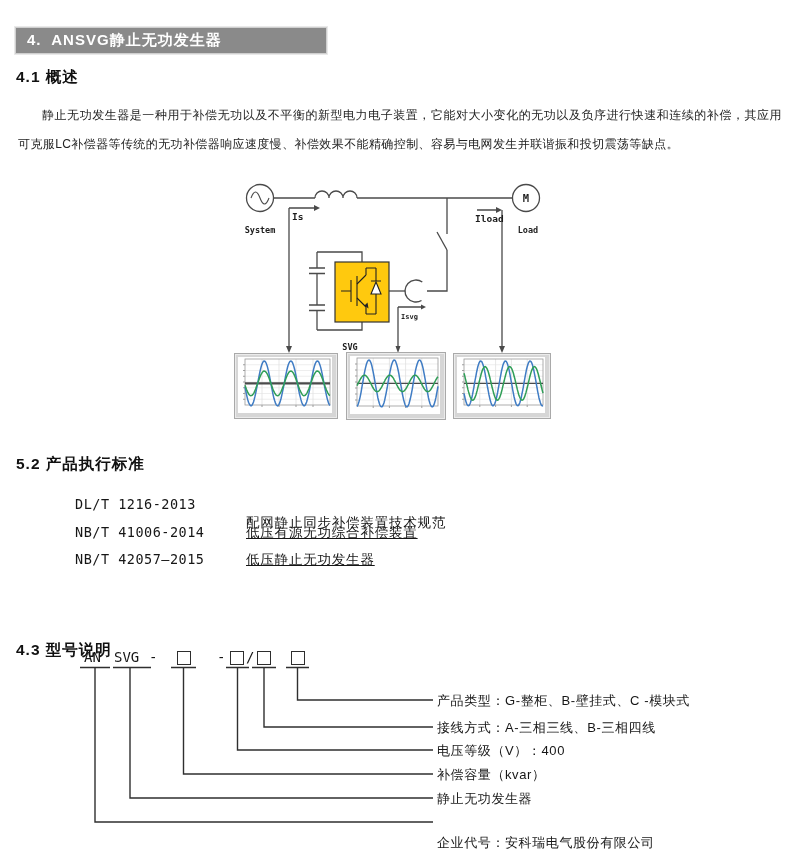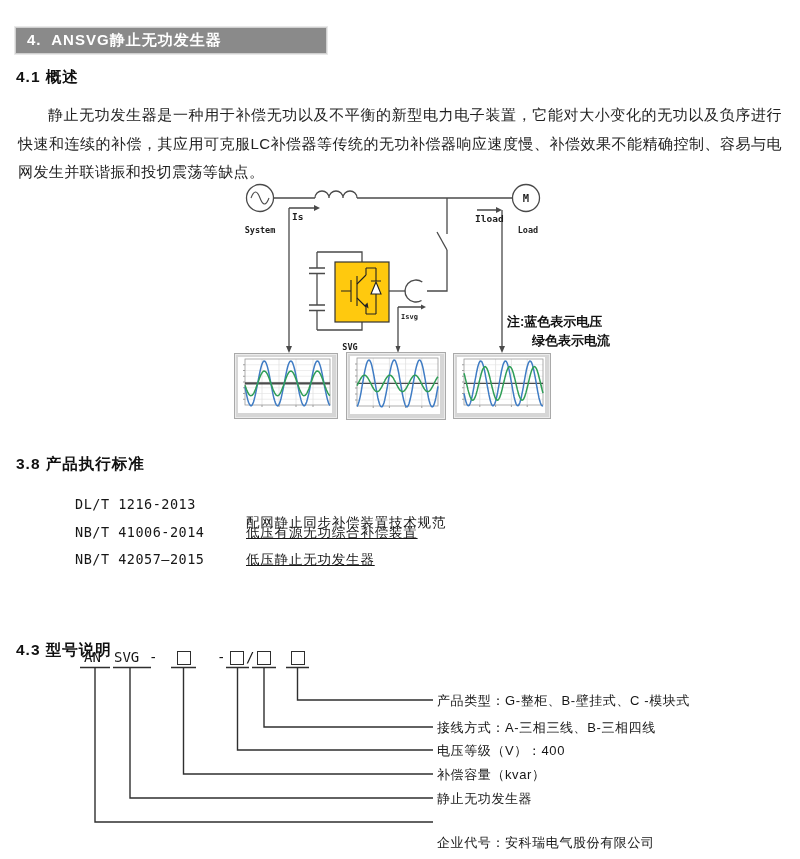--- a/index.html
+++ b/index.html
@@ -5,21 +5,21 @@
   html,body{margin:0;padding:0;background:#fff;}
   #page{position:relative;width:788px;height:859px;background:#ffffff;overflow:hidden;
         font-family:"Liberation Sans","DejaVu Sans",sans-serif;color:#1c1c1c;border-radius:7px;}
   .abs{position:absolute;}
   .header-bar{left:15px;top:27px;width:310px;height:25px;background:#8a8a8a;
               border:1px solid #cfcfcf;box-shadow:0 0 0 1px #e9e9e9;
               display:flex;align-items:center;}
   .header-bar span{color:#ffffff;font-weight:bold;font-size:15px;padding-left:11px;
                    white-space:pre;letter-spacing:1px;}
   .h2{font-size:15.5px;font-weight:bold;color:#111;letter-spacing:1px;}
-  .para{left:18px;top:101px;width:764px;font-size:15px;line-height:28.5px;
+  .para{left:18px;top:101px;width:764px;font-size:12px;line-height:28.5px;
         text-align:justify;text-indent:2em;letter-spacing:0.4px;color:#222;}
   .mono{font-family:"DejaVu Sans Mono","Liberation Mono",monospace;}
   .note{left:507px;top:312px;font-size:13px;line-height:19px;color:#111;font-weight:600;}
   .note .l2{padding-left:25px;}
   .scope{position:absolute;background:#d6d6d6;border:1px solid #a9a9a9;
          box-shadow:inset 0 0 0 1px #ebebeb;padding:3px;box-sizing:border-box;}
   .scope svg{display:block;background:#ffffff;}
   .std-code{font-size:13.5px;letter-spacing:0.5px;color:#161616;}
   .std-desc{font-size:13.5px;letter-spacing:0.8px;color:#161616;}
   .model-text{font-size:14px;font-weight:normal;color:#161616;}
@@ -105,24 +105,20 @@
     </g>
     <text x="35" y="61" text-anchor="middle" font-size="8.5" font-weight="600">System</text>
     <text x="303" y="61" text-anchor="middle" font-size="8.5" font-weight="600">Load</text>
     <text x="301" y="30" text-anchor="middle" font-size="10.5" font-weight="600">M</text>
     <text x="67" y="48" font-size="9.5" font-weight="600">Is</text>
     <text x="250" y="50" font-size="9.5" font-weight="600">Iload</text>
     <text x="176" y="147" font-size="7" font-weight="600">Isvg</text>
     <text x="125" y="178" text-anchor="middle" font-size="8.5" font-weight="600">SVG</text>
   </svg>
 
-  <div class="abs note" style="left: 507px; top: 312px;">
-    <div>注:蓝色表示电压</div>
-    <div class="l2">绿色表示电流</div>
-  </div>
 
   <div class="scope" style="left:234px;top:353px;width:104px;height:66px">
       <svg width="94" height="56">
         <line x1="24" y1="2" x2="24" y2="48" stroke="#dcdcdc" stroke-width="0.7"></line>
         <line x1="24" y1="48" x2="24" y2="50" stroke="#777" stroke-width="0.7"></line>
         <line x1="41" y1="2" x2="41" y2="48" stroke="#dcdcdc" stroke-width="0.7"></line>
         <line x1="41" y1="48" x2="41" y2="50" stroke="#777" stroke-width="0.7"></line>
         <line x1="58" y1="2" x2="58" y2="48" stroke="#dcdcdc" stroke-width="0.7"></line>
         <line x1="58" y1="48" x2="58" y2="50" stroke="#777" stroke-width="0.7"></line>
         <line x1="75" y1="2" x2="75" y2="48" stroke="#dcdcdc" stroke-width="0.7"></line>
@@ -201,21 +197,21 @@
         <line x1="5" y1="36.5" x2="7" y2="36.5" stroke="#777" stroke-width="0.7"></line>
         <line x1="7" y1="42.25" x2="86" y2="42.25" stroke="#e2e2e2" stroke-width="0.6"></line>
         <line x1="5" y1="42.25" x2="7" y2="42.25" stroke="#777" stroke-width="0.7"></line>
         <rect x="7" y="2" width="79" height="46" fill="none" stroke="#9a9a9a" stroke-width="0.8"></rect>
         <line x1="7" y1="26.380000000000003" x2="86" y2="26.380000000000003" stroke="#4a4a4a" stroke-width="1.3"></line>
         <path d="M7.0 36.3L7.7 39.5L8.3 42.3L9.0 44.7L9.6 46.6L10.3 47.9L10.9 48.6L11.6 48.7L12.3 48.2L12.9 47.0L13.6 45.3L14.2 43.0L14.9 40.3L15.6 37.2L16.2 33.8L16.9 30.2L17.5 26.4L18.2 22.7L18.9 19.1L19.5 15.6L20.2 12.5L20.8 9.8L21.5 7.5L22.1 5.8L22.8 4.6L23.5 4.0L24.1 4.1L24.8 4.8L25.4 6.1L26.1 8.0L26.8 10.4L27.4 13.2L28.1 16.4L28.7 19.9L29.4 23.5L30.0 27.3L30.7 31.0L31.4 34.6L32.0 37.9L32.7 41.0L33.3 43.6L34.0 45.7L34.6 47.3L35.3 48.4L36.0 48.8L36.6 48.5L37.3 47.7L37.9 46.2L38.6 44.2L39.3 41.7L39.9 38.8L40.6 35.5L41.2 32.0L41.9 28.3L42.6 24.6L43.2 20.9L43.9 17.3L44.5 14.0L45.2 11.1L45.8 8.6L46.5 6.6L47.2 5.1L47.8 4.2L48.5 4.0L49.1 4.4L49.8 5.4L50.5 7.0L51.1 9.1L51.8 11.7L52.4 14.7L53.1 18.1L53.7 21.7L54.4 25.4L55.1 29.1L55.7 32.8L56.4 36.3L57.0 39.5L57.7 42.3L58.4 44.7L59.0 46.6L59.7 47.9L60.3 48.6L61.0 48.7L61.6 48.2L62.3 47.0L63.0 45.3L63.6 43.0L64.3 40.3L64.9 37.2L65.6 33.8L66.3 30.2L66.9 26.4L67.6 22.7L68.2 19.1L68.9 15.6L69.5 12.5L70.2 9.8L70.9 7.5L71.5 5.8L72.2 4.6L72.8 4.0L73.5 4.1L74.1 4.8L74.8 6.1L75.5 8.0L76.1 10.4L76.8 13.2L77.4 16.4L78.1 19.9L78.8 23.5L79.4 27.3L80.1 31.0L80.7 34.6L81.4 37.9L82.0 41.0L82.7 43.6L83.4 45.7L84.0 47.3L84.7 48.4L85.3 48.8L86.0 48.5" fill="none" stroke="#3F7CC4" stroke-width="1.5"></path>
         <path d="M7.0 16.3L7.7 18.7L8.3 21.3L9.0 24.1L9.6 26.9L10.3 29.7L10.9 32.4L11.6 34.9L12.3 37.2L12.9 39.2L13.6 40.8L14.2 42.0L14.9 42.8L15.6 43.2L16.2 43.0L16.9 42.4L17.5 41.4L18.2 39.9L18.9 38.0L19.5 35.9L20.2 33.4L20.8 30.8L21.5 28.0L22.1 25.2L22.8 22.4L23.5 19.8L24.1 17.3L24.8 15.1L25.4 13.1L26.1 11.6L26.8 10.5L27.4 9.8L28.1 9.6L28.7 9.9L29.4 10.6L30.0 11.7L30.7 13.3L31.4 15.2L32.0 17.5L32.7 20.0L33.3 22.7L34.0 25.5L34.6 28.3L35.3 31.0L36.0 33.6L36.6 36.1L37.3 38.2L37.9 40.0L38.6 41.5L39.3 42.5L39.9 43.0L40.6 43.1L41.2 42.8L41.9 41.9L42.6 40.7L43.2 39.0L43.9 37.0L44.5 34.7L45.2 32.1L45.8 29.4L46.5 26.6L47.2 23.8L47.8 21.1L48.5 18.5L49.1 16.1L49.8 14.1L50.5 12.3L51.1 11.0L51.8 10.1L52.4 9.6L53.1 9.7L53.7 10.2L54.4 11.1L55.1 12.5L55.7 14.2L56.4 16.3L57.0 18.7L57.7 21.3L58.4 24.1L59.0 26.9L59.7 29.7L60.3 32.4L61.0 34.9L61.6 37.2L62.3 39.2L63.0 40.8L63.6 42.0L64.3 42.8L64.9 43.2L65.6 43.0L66.3 42.4L66.9 41.4L67.6 39.9L68.2 38.0L68.9 35.9L69.5 33.4L70.2 30.8L70.9 28.0L71.5 25.2L72.2 22.4L72.8 19.8L73.5 17.3L74.1 15.1L74.8 13.1L75.5 11.6L76.1 10.5L76.8 9.8L77.4 9.6L78.1 9.9L78.8 10.6L79.4 11.7L80.1 13.3L80.7 15.2L81.4 17.5L82.0 20.0L82.7 22.7L83.4 25.5L84.0 28.3L84.7 31.0L85.3 33.6L86.0 36.1" fill="none" stroke="#2F9E57" stroke-width="1.5"></path>
       </svg>
     </div>
 
-  <div class="abs h2" style="left:16px;top:454px;">3.8 产品执行标准</div>
+  <div class="abs h2" style="left:16px;top:454px;">5.2 产品执行标准</div>
   <div class="abs std-code mono" style="left:75px;top:496px;">DL/T 1216-2013</div>
   <div class="abs std-desc" style="left:246px;top:496px;margin-top:18px;">配网静止同步补偿装置技术规范</div>
   <div class="abs std-code mono" style="left:75px;top:524px;">NB/T 41006-2014</div>
   <div class="abs std-desc" style="left:246px;top:524px;text-decoration:underline;">低压有源无功综合补偿装置</div>
   <div class="abs std-code mono" style="left:75px;top:551px;">NB/T 42057—2015</div>
   <div class="abs std-desc" style="left:246px;top:551px;text-decoration:underline;">低压静止无功发生器</div>
 
   <div class="abs h2" style="left:16px;top:640px;">4.3 型号说明</div>
 
   <svg class="abs" style="left:0;top:640px;" width="800" height="200" viewBox="0 0 800 200">

